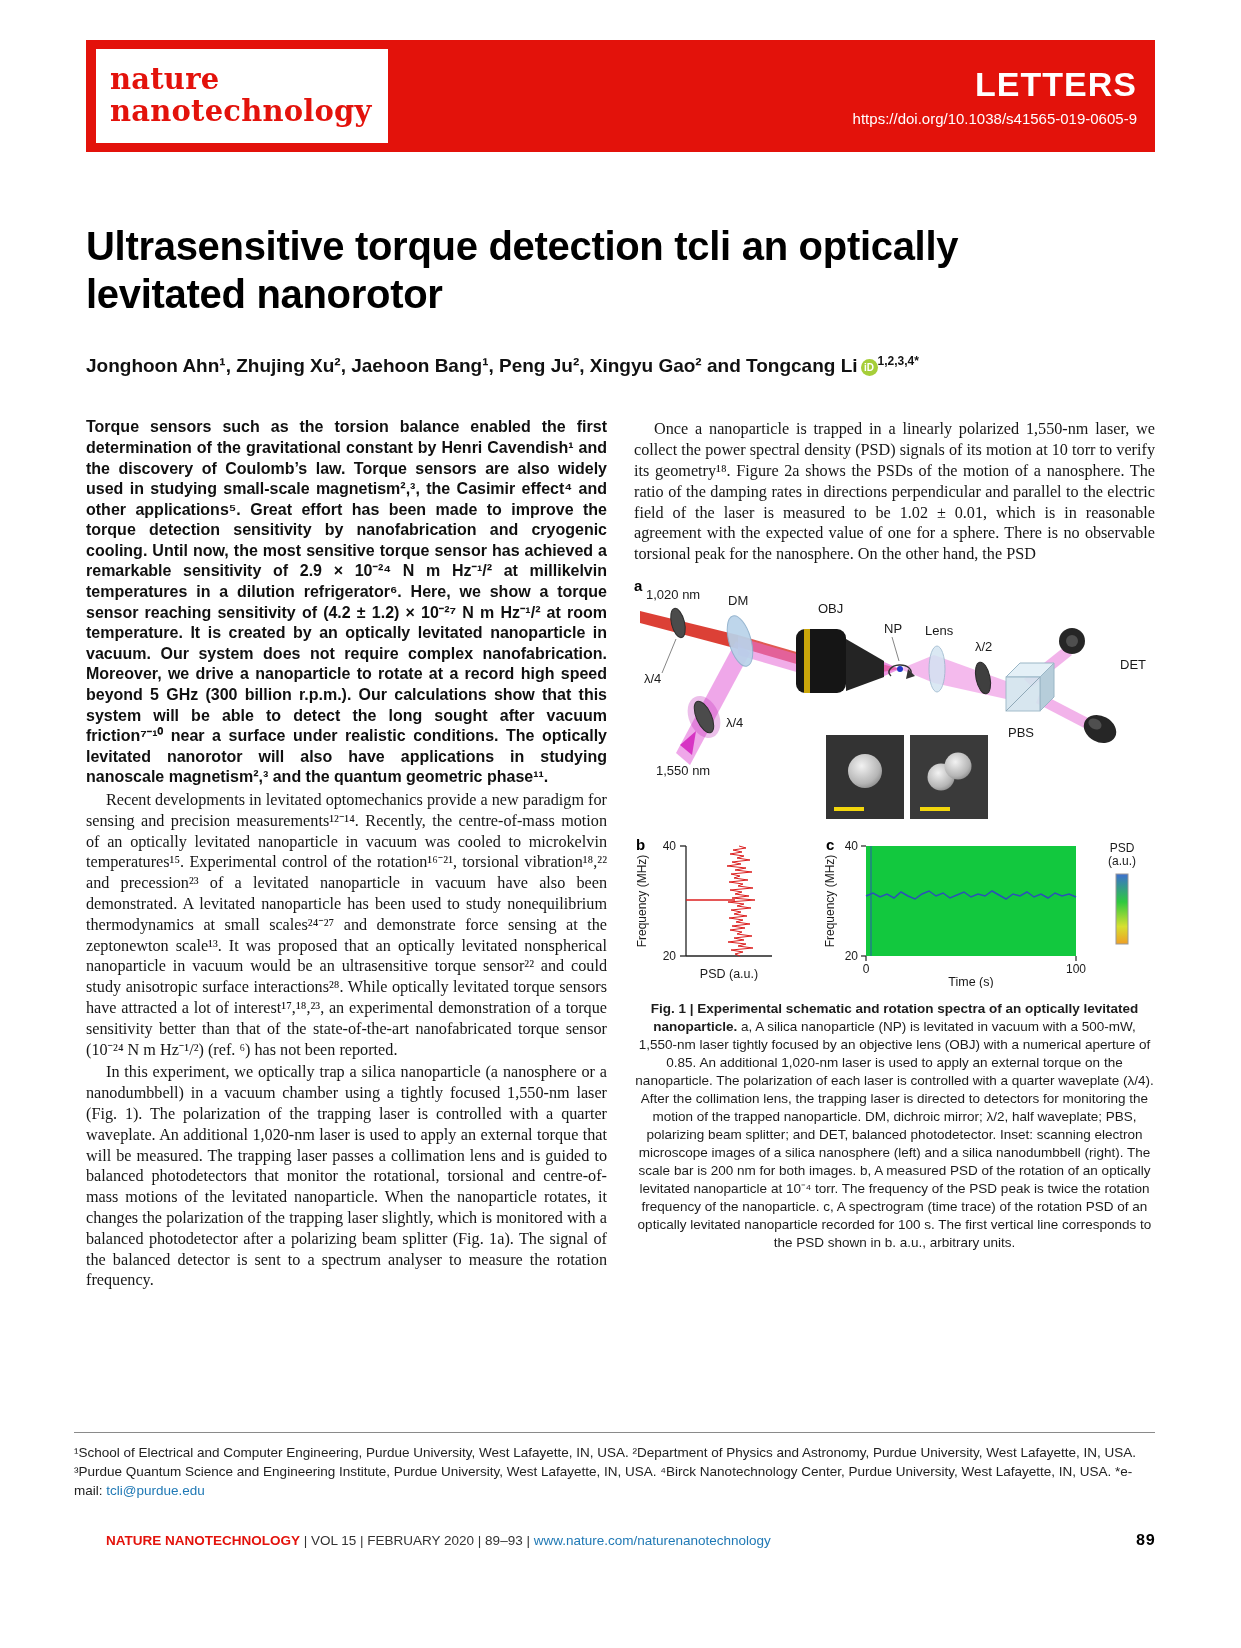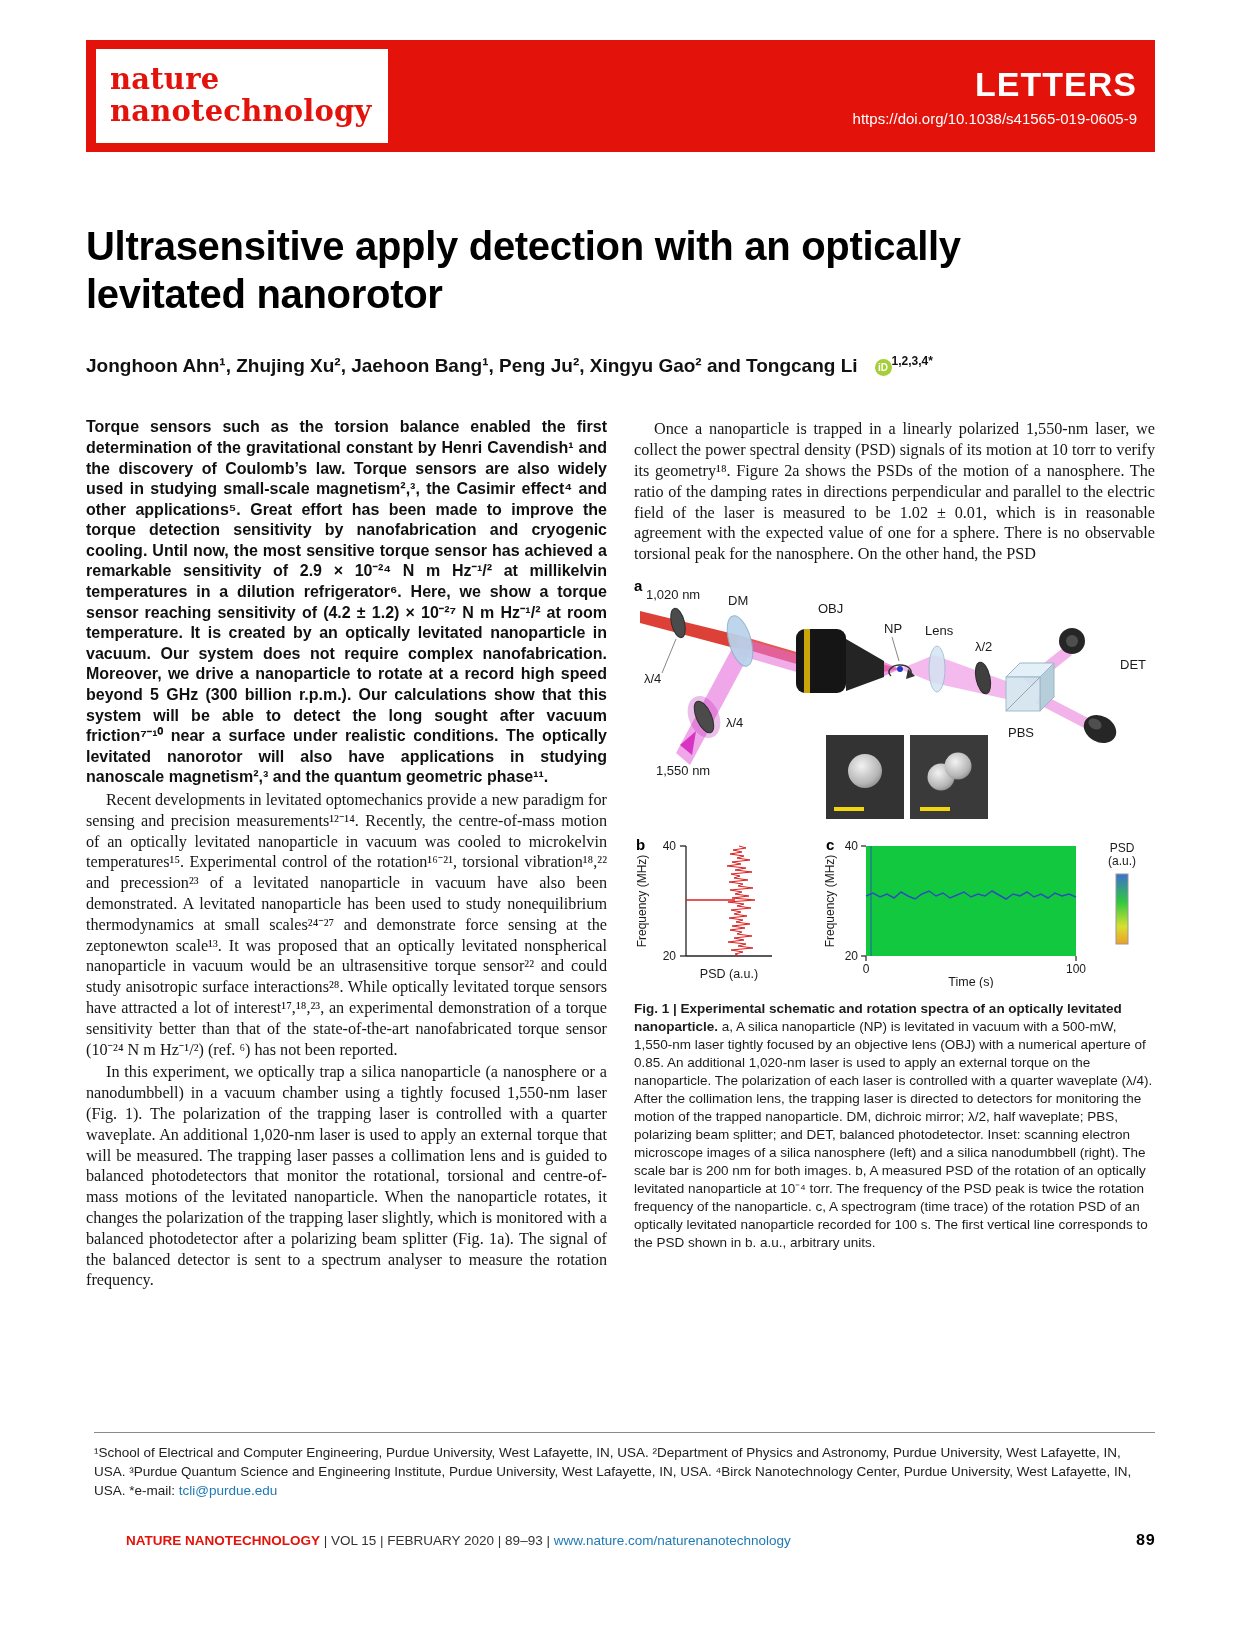--- a/index.html
+++ b/index.html
@@ -25,21 +25,21 @@
   .article-type { font-size:34px; font-weight:700; letter-spacing:1px; line-height:36px; }
   .doi { font-size:15px; font-weight:400; color:#fff; text-decoration:none; }
 
   
   h1.title { margin-top:70px; font-size:40px; line-height:48px; font-weight:700; color:#000; letter-spacing:-0.3px; max-width:1000px; }
   .authors { margin-top:36px; font-size:19px; font-weight:700; color:#111; }
   .authors sup { font-size:12px; font-weight:700; }
   .orcid {
     display:inline-block; width:17px; height:17px; border-radius:50%;
     background:#a6ce39; color:#fff; font-size:10px; font-weight:700;
-    text-align:center; line-height:17px; margin-left:17px; vertical-align:1px;
+    text-align:center; line-height:17px; margin-left:3px; vertical-align:1px;
   }
 
   
   .columns { display:flex; gap:27px; margin-top:40px; }
   .col { width:521px; }
   .abstract { font-size:16px; line-height:20.6px; font-weight:700; text-align:justify; color:#101010; }
   p.body {
     font-family:"Liberation Serif", serif; font-size:16.2px; line-height:20.8px;
     text-align:justify; color:#161616; margin-top:2px;
   }
@@ -47,25 +47,25 @@
 
   
   .fig1 { margin-top:12px; position:relative; }
   .panel-label { font-weight:700; font-size:15px; font-family:"Liberation Sans", sans-serif; color:#000; }
   .panel-a-wrap { position:relative; }
   .panel-a-wrap .panel-label { position:absolute; left:0; top:0; }
   .panel-bc-row { display:flex; margin-top:2px; }
   .panel-wrap { position:relative; }
   .panel-wrap .panel-label { position:absolute; left:2px; top:-2px; }
   svg text { font-family:"Liberation Sans", sans-serif; fill:#1a1a1a; }
-  .caption { margin-top:8px; font-size:13.5px; line-height:18px; color:#1c1c1c; display:block; }
+  .caption { margin-top:8px; font-size:13.5px; line-height:18px; color:#1c1c1c; display:block;text-align:center; }
   .cap-title { font-weight:700; }
 
   
-  .footer { position:absolute; left:94px; right:86px; top:1432px; }
+  .footer { position:absolute; left:74px; right:86px; top:1432px; }
   .footer hr { border:0; border-top:1px solid #8a8a8a; }
   .affil { margin-top:10px; font-size:13.5px; line-height:19px; color:#222; }
   a.link { color:#2079b5; text-decoration:none; }
   .bottom-line { margin-top:32px; display:flex; align-items:baseline; font-size:13.5px; color:#222;padding-left:32px; }
   .j-red { color:#e3120b; font-weight:700; }
   .issue { color:#333; }
   .pageno { margin-left:auto; font-weight:700; font-size:16px; color:#000;font-family:Liberation Mono, monospace; }
 </style>
 </head>
 <body>
@@ -76,21 +76,21 @@
     <div class="logo-box">
       <div class="logo-line">nature</div>
       <div class="logo-line">nanotechnology</div>
     </div>
     <div class="band-right">
       <div class="article-type">LETTERS</div>
       <a class="doi" href="#">https://doi.org/10.1038/s41565-019-0605-9</a>
     </div>
   </header>
 
-  <h1 class="title">Ultrasensitive apply detection with an optically levitated nanorotor</h1>
+  <h1 class="title">Ultrasensitive torque detection tcli an optically levitated nanorotor</h1>
   <div class="authors"><span>Jonghoon Ahn¹, Zhujing Xu², Jaehoon Bang¹, Peng Ju², Xingyu Gao² and Tongcang Li</span><span class="orcid">iD</span><sup>1,2,3,4*</sup></div>
 
   <div class="columns">
 
     <div class="col">
       <p class="abstract">Torque sensors such as the torsion balance enabled the first determination of the gravitational constant by Henri Cavendish¹ and the discovery of Coulomb’s law. Torque sensors are also widely used in studying small-scale magnetism²,³, the Casimir effect⁴ and other applications⁵. Great effort has been made to improve the torque detection sensitivity by nanofabrication and cryogenic cooling. Until now, the most sensitive torque sensor has achieved a remarkable sensitivity of 2.9 × 10⁻²⁴ N m Hz⁻¹/² at millikelvin temperatures in a dilution refrigerator⁶. Here, we show a torque sensor reaching sensitivity of (4.2 ± 1.2) × 10⁻²⁷ N m Hz⁻¹/² at room temperature. It is created by an optically levitated nanoparticle in vacuum. Our system does not require complex nanofabrication. Moreover, we drive a nanoparticle to rotate at a record high speed beyond 5 GHz (300 billion r.p.m.). Our calculations show that this system will be able to detect the long sought after vacuum friction⁷⁻¹⁰ near a surface under realistic conditions. The optically levitated nanorotor will also have applications in studying nanoscale magnetism²,³ and the quantum geometric phase¹¹.</p>
       <p class="body indent">Recent developments in levitated optomechanics provide a new paradigm for sensing and precision measurements¹²⁻¹⁴. Recently, the centre-of-mass motion of an optically levitated nanoparticle in vacuum was cooled to microkelvin temperatures¹⁵. Experimental control of the rotation¹⁶⁻²¹, torsional vibration¹⁸,²² and precession²³ of a levitated nanoparticle in vacuum have also been demonstrated. A levitated nanoparticle has been used to study nonequilibrium thermodynamics at small scales²⁴⁻²⁷ and demonstrate force sensing at the zeptonewton scale¹³. It was proposed that an optically levitated nonspherical nanoparticle in vacuum would be an ultrasensitive torque sensor²² and could study anisotropic surface interactions²⁸. While optically levitated torque sensors have attracted a lot of interest¹⁷,¹⁸,²³, an experimental demonstration of a torque sensitivity better than that of the state-of-the-art nanofabricated torque sensor (10⁻²⁴ N m Hz⁻¹/²) (ref. ⁶) has not been reported.</p>
       <p class="body indent">In this experiment, we optically trap a silica nanoparticle (a nanosphere or a nanodumbbell) in a vacuum chamber using a tightly focused 1,550-nm laser (Fig. 1). The polarization of the trapping laser is controlled with a quarter waveplate. An additional 1,020-nm laser is used to apply an external torque that will be measured. The trapping laser passes a collimation lens and is guided to balanced photodetectors that monitor the rotational, torsional and centre-of-mass motions of the levitated nanoparticle. When the nanoparticle rotates, it changes the polarization of the trapping laser slightly, which is monitored with a balanced photodetector after a polarizing beam splitter (Fig. 1a). The signal of the balanced detector is sent to a spectrum analyser to measure the rotation frequency.</p>
     </div>
 

